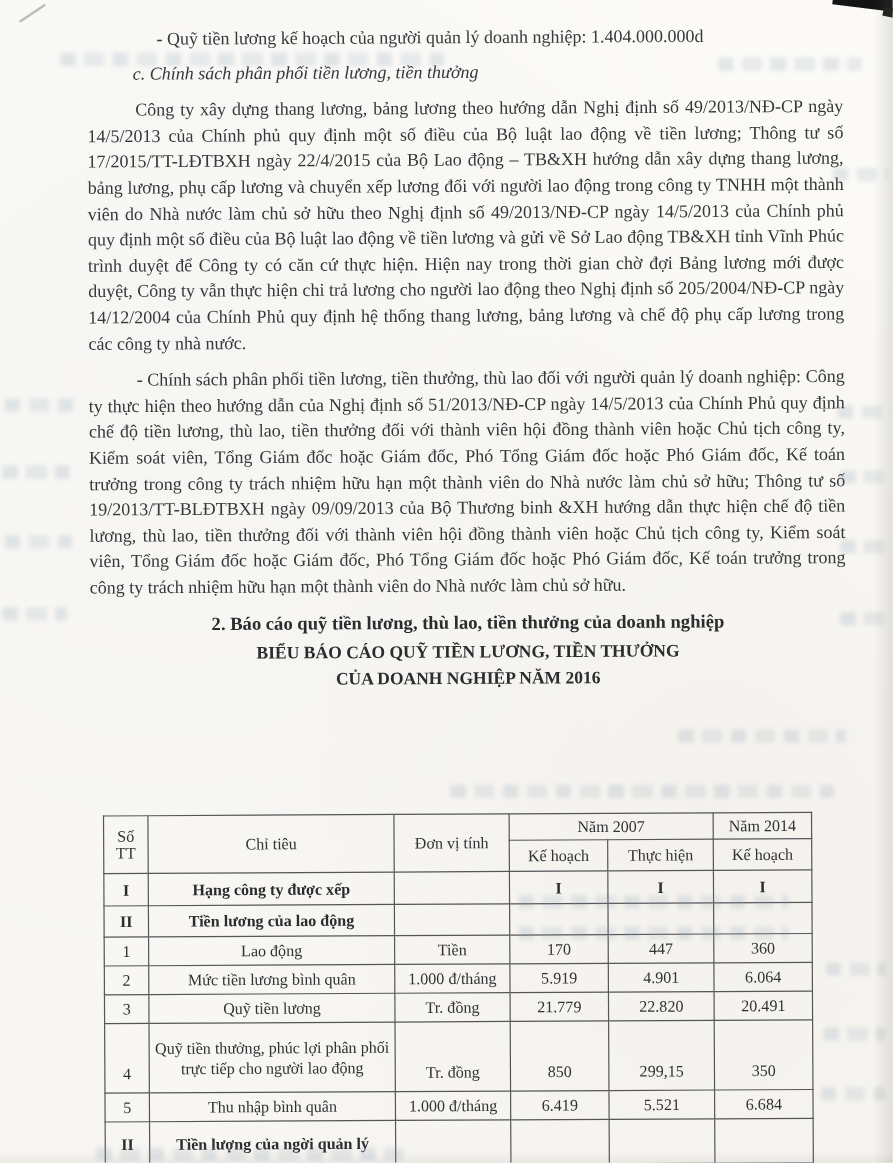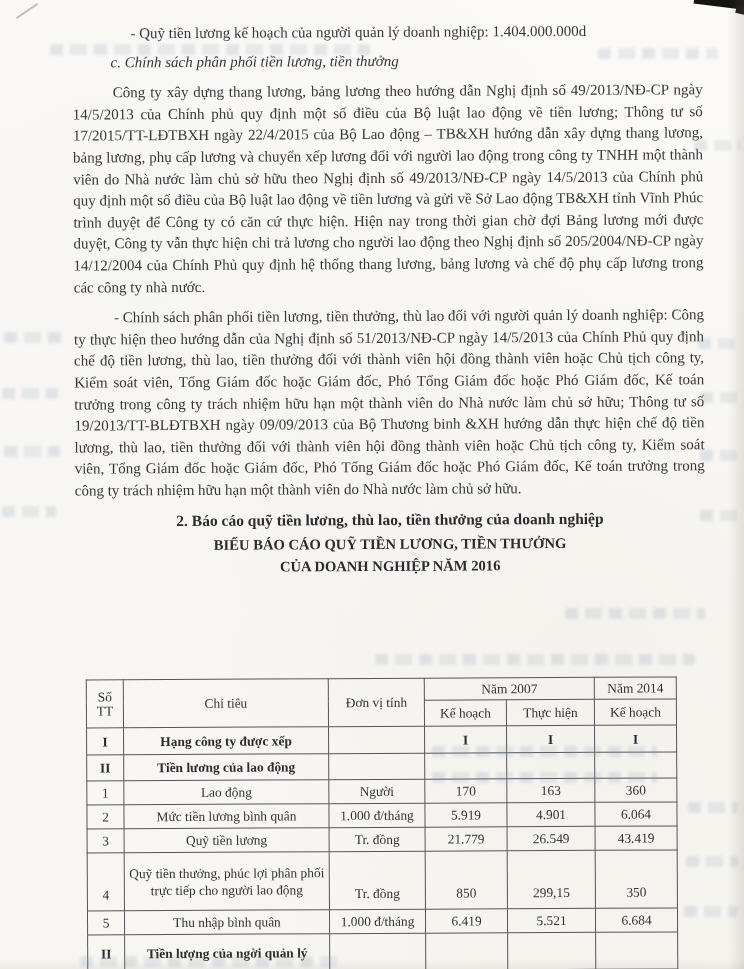--- a/index.html
+++ b/index.html
@@ -110,40 +110,40 @@
             <td class="stt">II</td>
             <td class="label">Tiền lương của lao động</td>
             <td class="unit"></td>
             <td class="val"></td>
             <td class="val"></td>
             <td class="val"></td>
           </tr>
           <tr>
             <td class="stt">1</td>
             <td class="label">Lao động</td>
-            <td class="unit">Người</td>
+            <td class="unit">Tiền</td>
             <td class="val">170</td>
-            <td class="val">163</td>
+            <td class="val">447</td>
             <td class="val">360</td>
           </tr>
           <tr>
             <td class="stt">2</td>
             <td class="label">Mức tiền lương bình quân</td>
             <td class="unit">1.000 đ/tháng</td>
             <td class="val">5.919</td>
             <td class="val">4.901</td>
             <td class="val">6.064</td>
           </tr>
           <tr>
             <td class="stt">3</td>
             <td class="label">Quỹ tiền lương</td>
             <td class="unit">Tr. đồng</td>
             <td class="val">21.779</td>
-            <td class="val">26.549</td>
-            <td class="val">43.419</td>
+            <td class="val">22.820</td>
+            <td class="val">20.491</td>
           </tr>
           <tr class="tall">
             <td class="stt">4</td>
             <td class="label">Quỹ tiền thưởng, phúc lợi phân phối trực tiếp cho người lao động</td>
             <td class="unit">Tr. đồng</td>
             <td class="val">850</td>
             <td class="val">299,15</td>
             <td class="val">350</td>
           </tr>
           <tr>

